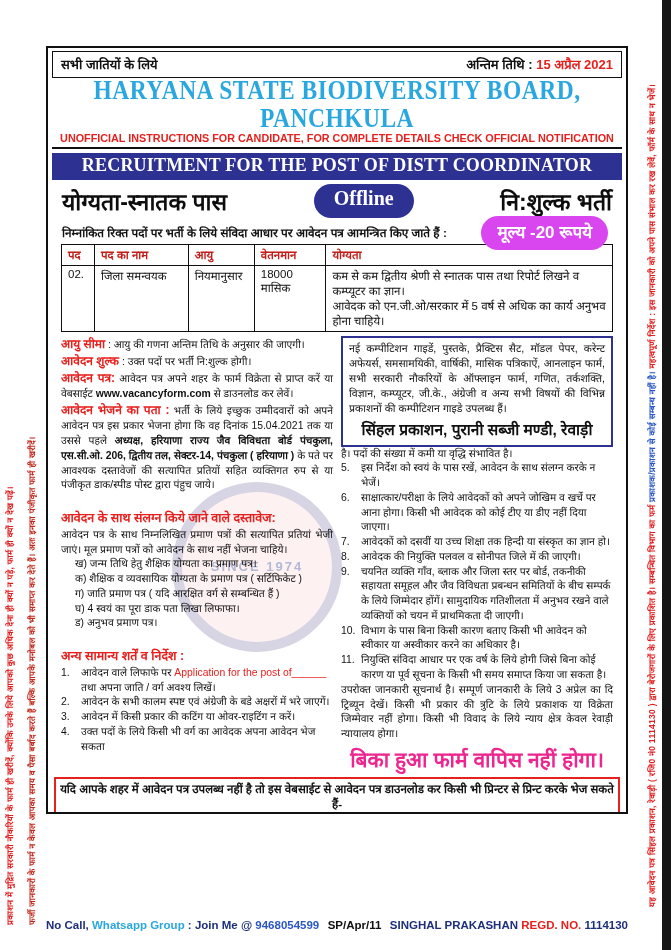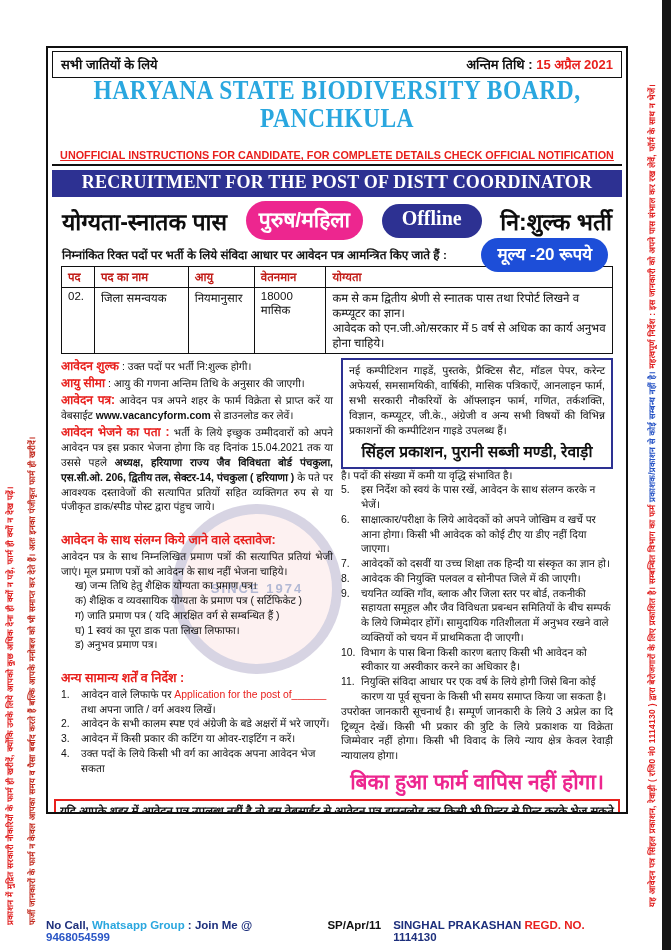--- a/index.html
+++ b/index.html
@@ -36,21 +36,21 @@
     border: 1.5px solid #101010; display: flex; justify-content: space-between;
     font-weight: bold; font-size: 13px; padding: 3px 8px 4px; align-items: center;
   }
   .top-strip .date { color: #e8201d; }
   .org-title {
     text-align: center; color: #2aa7df; font-weight: 800; font-size: 23.5px;
     font-family: "Liberation Serif", "DejaVu Serif", serif;
     letter-spacing: .5px; margin-top: 2px; line-height: 1.05; transform: scaleY(1.12);
   }
   .unofficial {
-    text-align: center; color: #e8201d; font-weight: bold; font-size: 10.8px; margin-top: 20px; text-decoration: underline;
+    text-align: center; color: #e8201d; font-weight: bold; font-size: 10.8px; margin-top: 3px;
   }
   .hindi-title-box {
     border: 1.5px solid #101010; margin-top: 3px; text-align: center;
     font-size: 60px; font-weight: 800; line-height: 1.35; letter-spacing: -1px;
     color: #0d0d0d; overflow: hidden; height: 97px;
   }
   .recruit-strip {
     background: #2d3192; color: #fff; text-align: center; font-weight: 800;
     font-size: 18px; font-family: "Liberation Serif", "DejaVu Serif", serif;
     margin-top: 4px; padding: 2px 0 4px; transform-origin: center; letter-spacing: .2px;
@@ -62,21 +62,21 @@
   .pill-row {
     display: flex; align-items: center; justify-content: space-between;
     padding: 2px 10px 4px; margin-top: 2px;
   }
   .pill-row .plain { font-weight: 800; font-size: 23px; color: #0d0d0d; }
   .pill { color: #fff; font-weight: 800; border-radius: 24px; }
   .pill.pink { background: #ed268f; font-size: 21px; padding: 4px 13px 7px; }
   .pill.navy { background: #2d3192; font-size: 20px; padding: 3px 20px 8px; font-family: "Liberation Serif", "DejaVu Serif", serif; }
   .invite-row { position: relative; padding: 2px 10px 0; font-size: 11.8px; font-weight: bold; }
   .price-pill {
-    position: absolute; right: 14px; top: -6px; background: #1d4ed8; color: #fff;
+    position: absolute; right: 14px; top: -6px; background: #d946ef; color: #fff;
     font-weight: 800; font-size: 17px; border-radius: 20px; padding: 4px 16px 7px; z-index: 5;
   }
   table.posts {
     width: calc(100% - 18px); margin: 4px 9px 0; border-collapse: collapse; font-size: 11.5px;
   }
   table.posts th, table.posts td { border: 1.5px solid #101010; padding: 2px 6px 3px; text-align: left; vertical-align: top; }
   table.posts th { color: #c21d18; font-weight: bold; }
   td.c { text-align: center; }
   .cols { display: flex; gap: 8px; padding: 4px 9px 0; flex: 1; font-size: 10.4px; line-height: 1.42; position: relative; }
   .col { width: 50%; position: relative; }
@@ -105,21 +105,21 @@
     border: 2px solid #e8201d; margin: 2px 2px 0; text-align: center;
     font-weight: 800; font-size: 11.6px; padding: 2px 4px 4px;
   }
   .site-banner {
     background: #ed1c24; color: #fff; text-align: center; font-weight: 800;
     font-size: 44px; letter-spacing: 2px; margin: 4px 2px 2px; line-height: 1.0;
     padding: 0 0 6px; font-family: "Liberation Serif", "DejaVu Serif", serif;
   }
   .footer-line {
     position: absolute; left: 46px; top: 919px; width: 582px;
-    display: flex; justify-content: space-between; font-size: 11.5px; font-weight: bold; gap: 12px;
+    display: flex; justify-content: space-between; font-size: 11.5px; font-weight: bold;
   }
   .navy-t { color: #1d2f7c; } .ltblue-t { color: #2aa7df; } .blue-t { color: #2a56c6; } .red-t { color: #e8201d; }
 </style>
 </head>
 <body>
 
 <div class="edge-bar"></div>
 
 <div class="vtext vleft1">प्रकाशन में मुद्रित सरकारी नौकरियों के फार्म ही खरीदें, क्योंकि उनके लिये आपको कुछ अधिक देना ही क्यों न पड़े, फार्म ही क्यों न देख पढ़ें।</div>
 <div class="vtext vleft2">फर्जी जानकारों के फार्म न केवल आपका समय व पैसा बर्बाद करते हैं बल्कि आपके मनोबल को भी समाप्त कर देते हैं। अतः इनका पंजीकृत फार्म ही खरीदें।</div>
@@ -136,21 +136,20 @@
   <div class="unofficial">UNOFFICIAL INSTRUCTIONS FOR CANDIDATE, FOR COMPLETE DETAILS CHECK OFFICIAL NOTIFICATION</div>
 
   <div class="hindi-title-box">हरियाणा राज्य जैव विविधता बोर्ड</div>
 
   <div class="recruit-strip">RECRUITMENT FOR THE POST OF DISTT COORDINATOR</div>
 
   <div class="post-title">जिला समन्वयक के पदों पर भर्ती</div>
 
   <div class="pill-row">
     <span class="plain">योग्यता-स्नातक पास</span>
-    <span class="pill pink">पुरुष/महिला</span>
     <span class="pill navy">Offline</span>
     <span class="plain">नि:शुल्क भर्ती</span>
   </div>
 
   <div class="invite-row">
     <span>निम्नांकित रिक्त पदों पर भर्ती के लिये संविदा आधार पर आवेदन पत्र आमन्त्रित किए जाते हैं :</span>
     <span class="price-pill">मूल्य -20 रूपये</span>
   </div>
 
   <table class="posts">
@@ -174,32 +173,32 @@
     </tr>
   </tbody>
     </table>
 
   <div class="cols">
     <div class="watermark">
         <span>SINCE 1974</span>
       </div>
 
     <div class="col col-left-content">
+      <div class="para"><span class="rlabel">आयु सीमा</span><span> : आयु की गणना अन्तिम तिथि के अनुसार की जाएगी।</span></div>
       <div class="para"><span class="rlabel">आवेदन शुल्क</span><span> : उक्त पदों पर भर्ती नि:शुल्क होगी।</span></div>
-      <div class="para"><span class="rlabel">आयु सीमा</span><span> : आयु की गणना अन्तिम तिथि के अनुसार की जाएगी।</span></div>
       <div class="para"><span class="rlabel">आवेदन पत्र:</span><span> आवेदन पत्र अपने शहर के फार्म विक्रेता से प्राप्त करें या वेबसाईट </span><span class="b">www.vacancyform.com</span><span> से डाउनलोड कर लेवें।</span></div>
       <div class="para"><span class="rlabel">आवेदन भेजने का पता :</span><span> भर्ती के लिये इच्छुक उम्मीदवारों को अपने आवेदन पत्र इस प्रकार भेजना होगा कि वह दिनांक 15.04.2021 तक या उससे पहले </span><span class="b">अध्यक्ष, हरियाणा राज्य जैव विविधता बोर्ड पंचकुला, एस.सी.ओ. 206, द्वितीय तल, सेक्टर-14, पंचकुला ( हरियाणा )</span><span> के पते पर आवश्यक दस्तावेजों की सत्यापित प्रतियों सहित व्यक्तिगत रुप से या पंजीकृत डाक/स्पीड पोस्ट द्वारा पंहुच जाये।</span></div>
 
       <div class="rhead">आवेदन के साथ संलग्न किये जाने वाले दस्तावेज:</div>
       <div class="para">आवेदन पत्र के साथ निम्नलिखित प्रमाण पत्रों की सत्यापित प्रतियां भेजी जाएं। मूल प्रमाण पत्रों को आवेदन के साथ नहीं भेजना चाहिये।</div>
       <div class="lettered">
         <div>ख)  जन्म तिथि हेतु शैक्षिक योग्यता का प्रमाण पत्र।</div>
         <div>क)  शैक्षिक व व्यवसायिक योग्यता के प्रमाण पत्र ( सर्टिफिकेट )</div>
         <div>ग)  जाति प्रमाण पत्र ( यदि आरक्षित वर्ग से सम्बन्धित हैं )</div>
-        <div>घ)  1 स्वयं का पूरा डाक पता लिखा लिफाफा।</div>
+        <div>घ)  4 स्वयं का पूरा डाक पता लिखा लिफाफा।</div>
         <div>ड)  अनुभव प्रमाण पत्र।</div>
       </div>
 
       <div class="rhead">अन्य सामान्य शर्तें व निर्देश :</div>
       <div class="list-item">
           <span class="no">1.</span>
           <span><span>आवेदन वाले लिफाफे पर </span><span class="red">Application for the post of______</span><span> तथा अपना जाति / वर्ग अवश्य लिखें।</span></span>
         </div>
       <div class="list-item">
           <span class="no">2.</span>

